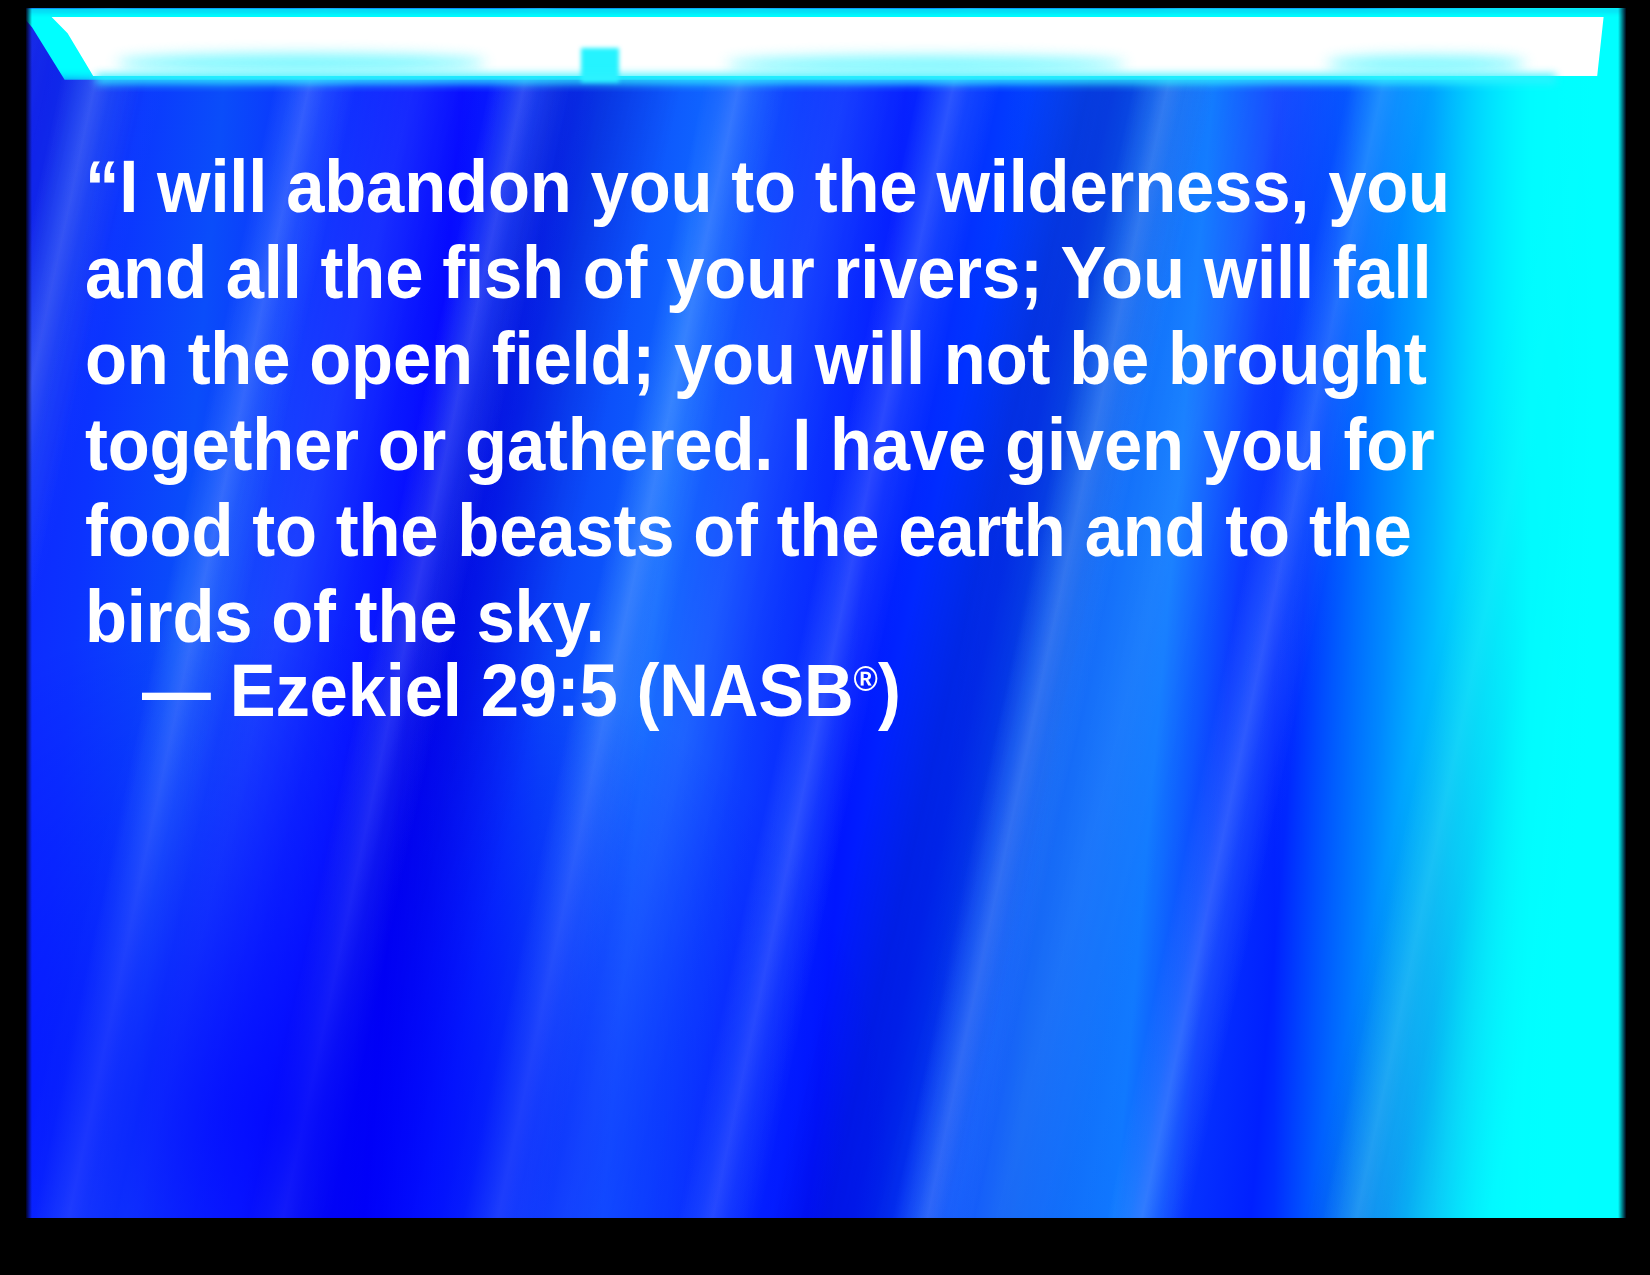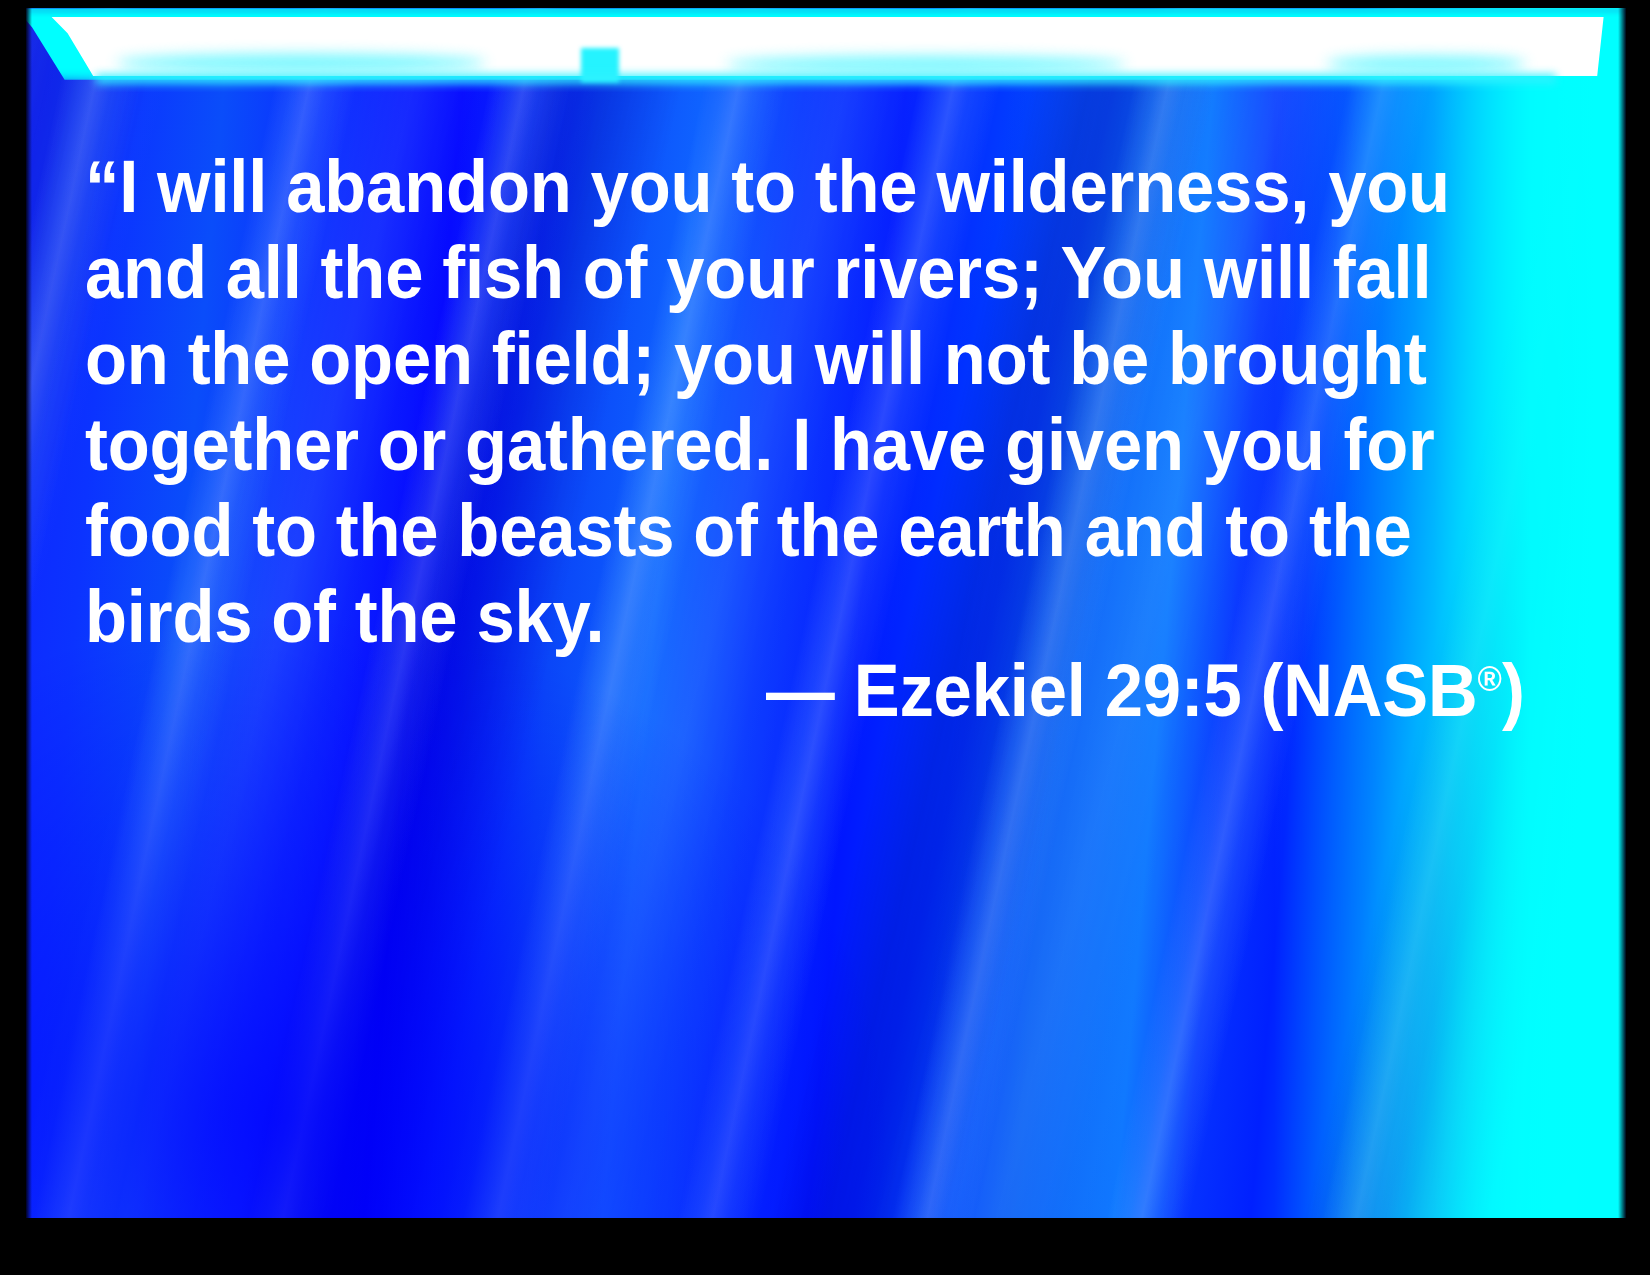--- a/index.html
+++ b/index.html
@@ -218,21 +218,20 @@
     white-space:nowrap;
     transform:scaleX(0.93);
     transform-origin:left center;
   }
 
   #verse-attribution {
     position:absolute;
     left:59px;
     top:628px;
     width:1440px;
-    text-align:right;
     z-index:10;
   }
   .attrib-text {
     display:inline-block;
     color:#ffffff;
     font-family:"Liberation Sans Narrow", "Liberation Sans", "DejaVu Sans Condensed", sans-serif;
     font-weight:bold;
     font-size:74px;
     line-height:86px;
     letter-spacing:-0.2px;

